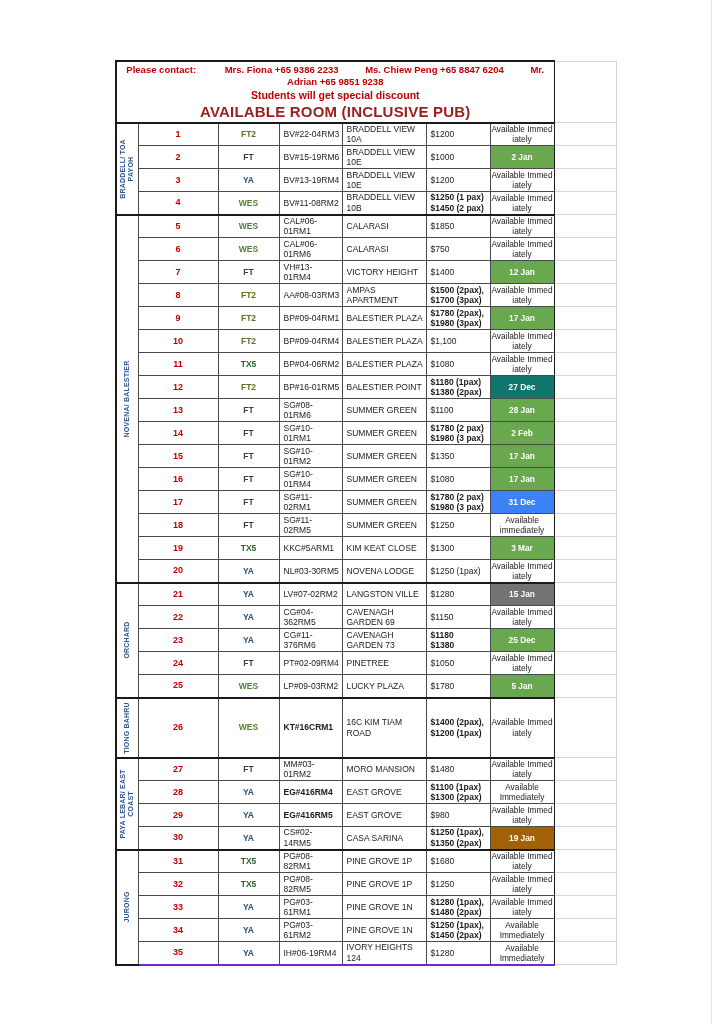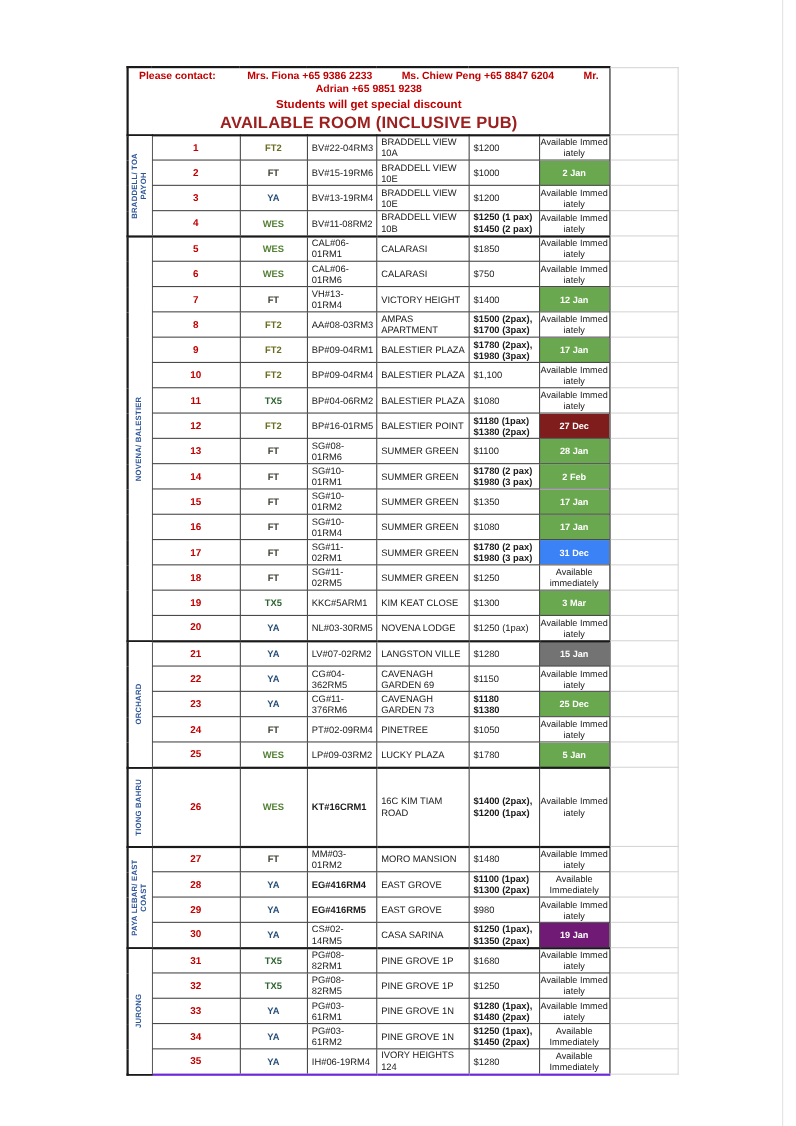--- a/index.html
+++ b/index.html
@@ -225,21 +225,21 @@
         </tr>
         <tr class="data-row">
           <td class="num" style="color: rgb(192, 0, 0);">12</td>
           <td class="code" style="color: rgb(107, 107, 33);">FT2</td>
           <td class="unit">BP#16-01RM5</td>
           <td class="pname">BALESTIER POINT</td>
           <td class="price" style="font-weight: bold;">
             <div>$1180 (1pax)</div>
             <div>$1380 (2pax)</div>
           </td>
-          <td class="avail green" style="background: #7f1d1d;">
+          <td class="avail green" style="background: #0f766e;">
             <div>27 Dec</div>
           </td>
           <td class="extra"></td>
         </tr>
         <tr class="data-row">
           <td class="num" style="color: rgb(192, 0, 0);">13</td>
           <td class="code" style="color: rgb(63, 63, 51);">FT</td>
           <td class="unit">SG#08-01RM6</td>
           <td class="pname">SUMMER GREEN</td>
           <td class="price">
@@ -409,21 +409,21 @@
           <td class="unit">LP#09-03RM2</td>
           <td class="pname">LUCKY PLAZA</td>
           <td class="price">
             <div>$1780</div>
           </td>
           <td class="avail green" style="background: rgb(106, 168, 79);">
             <div>5 Jan</div>
           </td>
           <td class="extra"></td>
         </tr>
-        <tr class="data-row section-start" style="height: 72px;">
+        <tr class="data-row section-start" style="height: 60px;">
           <td class="region" rowspan="1">
             <span class="vlabel" style="color: rgb(46, 85, 151); width: 54px;">TIONG BAHRU</span>
           </td>
           <td class="num" style="color: rgb(192, 0, 0);">26</td>
           <td class="code" style="color: rgb(83, 129, 53);">WES</td>
           <td class="unit" style="font-weight: bold;">KT#16CRM1</td>
           <td class="pname">16C KIM TIAM ROAD</td>
           <td class="price" style="font-weight: bold;">
             <div>$1400 (2pax),</div>
             <div>$1200 (1pax)</div>
@@ -482,21 +482,21 @@
         </tr>
         <tr class="data-row">
           <td class="num" style="color: rgb(192, 0, 0);">30</td>
           <td class="code" style="color: rgb(39, 78, 120);">YA</td>
           <td class="unit">CS#02-14RM5</td>
           <td class="pname">CASA SARINA</td>
           <td class="price" style="font-weight: bold;">
             <div>$1250 (1pax),</div>
             <div>$1350 (2pax)</div>
           </td>
-          <td class="avail green" style="background: #701a75;">
+          <td class="avail green" style="background: #a16207;">
             <div>19 Jan</div>
           </td>
           <td class="extra"></td>
         </tr>
         <tr class="data-row section-start">
           <td class="region" rowspan="5">
             <span class="vlabel" style="color: rgb(46, 85, 151); width: 109px;">JURONG</span>
           </td>
           <td class="num" style="color: rgb(192, 0, 0);">31</td>
           <td class="code" style="color: rgb(46, 100, 49);">TX5</td>

